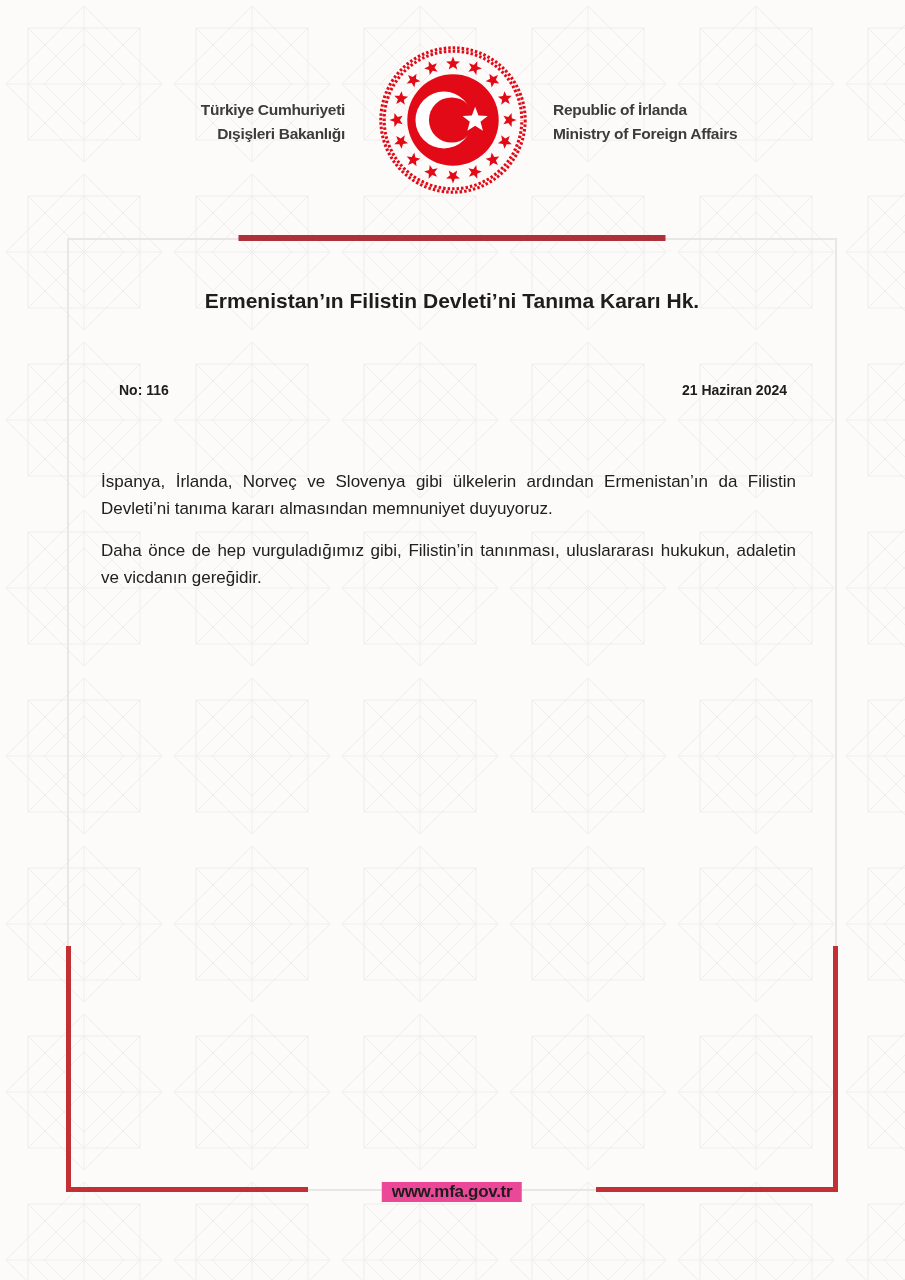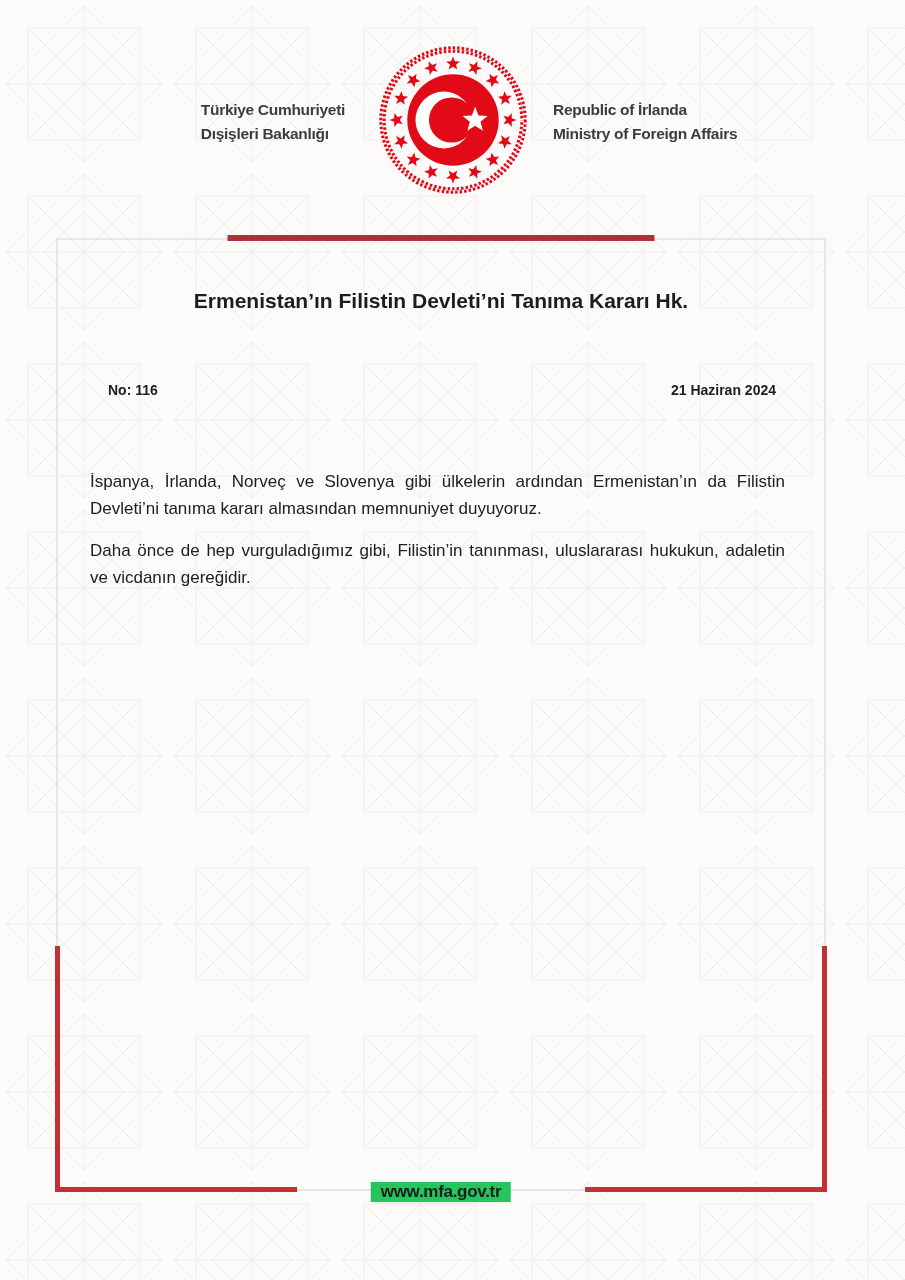--- a/index.html
+++ b/index.html
@@ -18,27 +18,27 @@
     position: absolute; left: 0; top: 0; z-index: 0;
   }
   .content { position: absolute; inset: 0; z-index: 1; }
 
   
   .org-block {
     position: absolute; top: 98px;
     font-size: 15.5px; font-weight: 600; line-height: 24px;
     color: #3d3c3b; white-space: nowrap; letter-spacing: -0.3px;
   }
-  .org-tr { right: 560px; }
+  .org-tr { right: 560px; text-align: right; }
   .org-en { left: 553px; text-align: left; }
   .emblem { position: absolute; left: 376px; top: 43px; width: 154px; height: 154px; }
 
   
   .sheet {
-    position: absolute; left: 56px; top: 238px;
+    position: absolute; left: 67px; top: 238px;
     width: 770px; height: 953px;
     border: 2px solid #e9e7e6;
   }
   .top-bar {
     position: absolute; left: 50%; top: -5px;
     transform: translateX(-50%);
     width: 427px; height: 6px;
     background: #ad3138;
   }
   .doc-title {
@@ -56,21 +56,21 @@
     margin: 0 0 15px;
     font-size: 17px; line-height: 27px;
     text-align: justify; color: #202020;
   }
   .corner { position: absolute; bottom: -3px; width: 242px; height: 246px; }
   .corner-left  { left: -3px;  border-left: 5px solid #c22f35;  border-bottom: 5px solid #c22f35; }
   .corner-right { right: -3px; border-right: 5px solid #c22f35; border-bottom: 5px solid #c22f35; }
   .site-label {
     position: absolute; left: 50%; bottom: -13px;
     transform: translateX(-50%);
-    background: #22c55e; padding: 0 10px;
+    background: #ec4899; padding: 0 10px;
     font-size: 17px; font-weight: 600; letter-spacing: -0.3px;
     color: #1d1d1b; white-space: nowrap;
   }
 </style>
 </head>
 <body>
 
 <div class="page">
 
   <svg class="bg-pattern" width="905" height="1280" aria-hidden="true">

